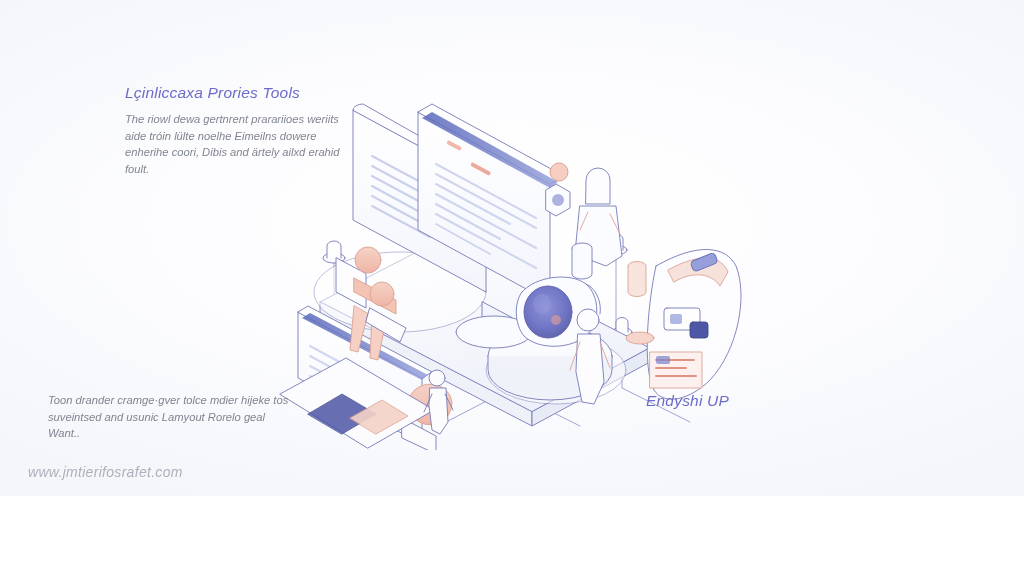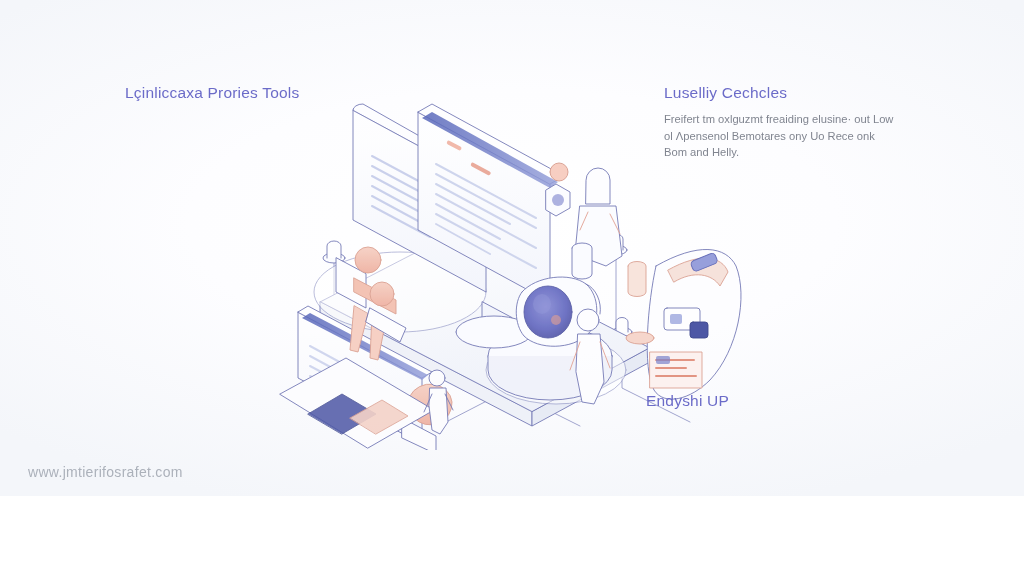--- a/index.html
+++ b/index.html
@@ -9,20 +9,21 @@
     overflow:hidden;
     font-family:"Liberation Sans", sans-serif;
   }
   #canvas {
     position:relative;
     width:1024px; height:496px;
     background:
       radial-gradient(ellipse 70% 60% at 50% 45%, #ffffff 0%, #fdfdff 45%, #f4f6fa 100%),
       linear-gradient(160deg, #fbfcfe 0%, #f2f5f9 100%);
     overflow:hidden;
+    font-style:italic;
   }
   
   .block { position:absolute; }
   .block h2 {
     font-size:15.5px;
     font-weight:400;
     letter-spacing:.2px;
     color:#5f5fc4;
     margin-bottom:9px;
     white-space:nowrap;
@@ -254,28 +255,26 @@
           <path d="M378 196 L378 222 a9 4.5 0 0 0 18 0 L396 196 a9 4.5 0 0 0 -18 0" fill="#f8e2da" stroke="#d89b8b"></path>
           <ellipse cx="390" cy="268" rx="14" ry="6" fill="#f6d3c8" stroke="#d89b8b"></ellipse>
         </g>
 
       </g>
     </svg>
   </div>
 
   <div class="block" id="block-tl">
     <h2>Lçinliccaxa Prories Tools</h2>
-  </div>
-
-  <div class="block" id="block-tr">
-    <h2>Luselliy Cechcles</h2>
-    <p>Freifert tm oxlguzmt freaiding elusine· out Low ol Λpensenol Bemotares ony Uo Rece onk Bom and Helly.</p>
-  </div>
+    <p>The riowl dewa gertnrent prarariioes weriits aide tróin lülte noelhe Eimeilns dowere enherihe coori, Dibis and ärtely ailxd erahid foult.</p>
+  </div>
+
 
   <div class="block" id="block-bl">
+    <p>Toon drander cramge·gver tolce mdier hijeke tos suveintsed and usunic Lamyout Rorelo geal Want..</p>
   </div>
 
   <div class="block" id="block-br">
     <h2>Endyshi UP</h2>
   </div>
 
   <div class="watermark">www.jmtierifosrafet.com</div>
 
 </div>
 

